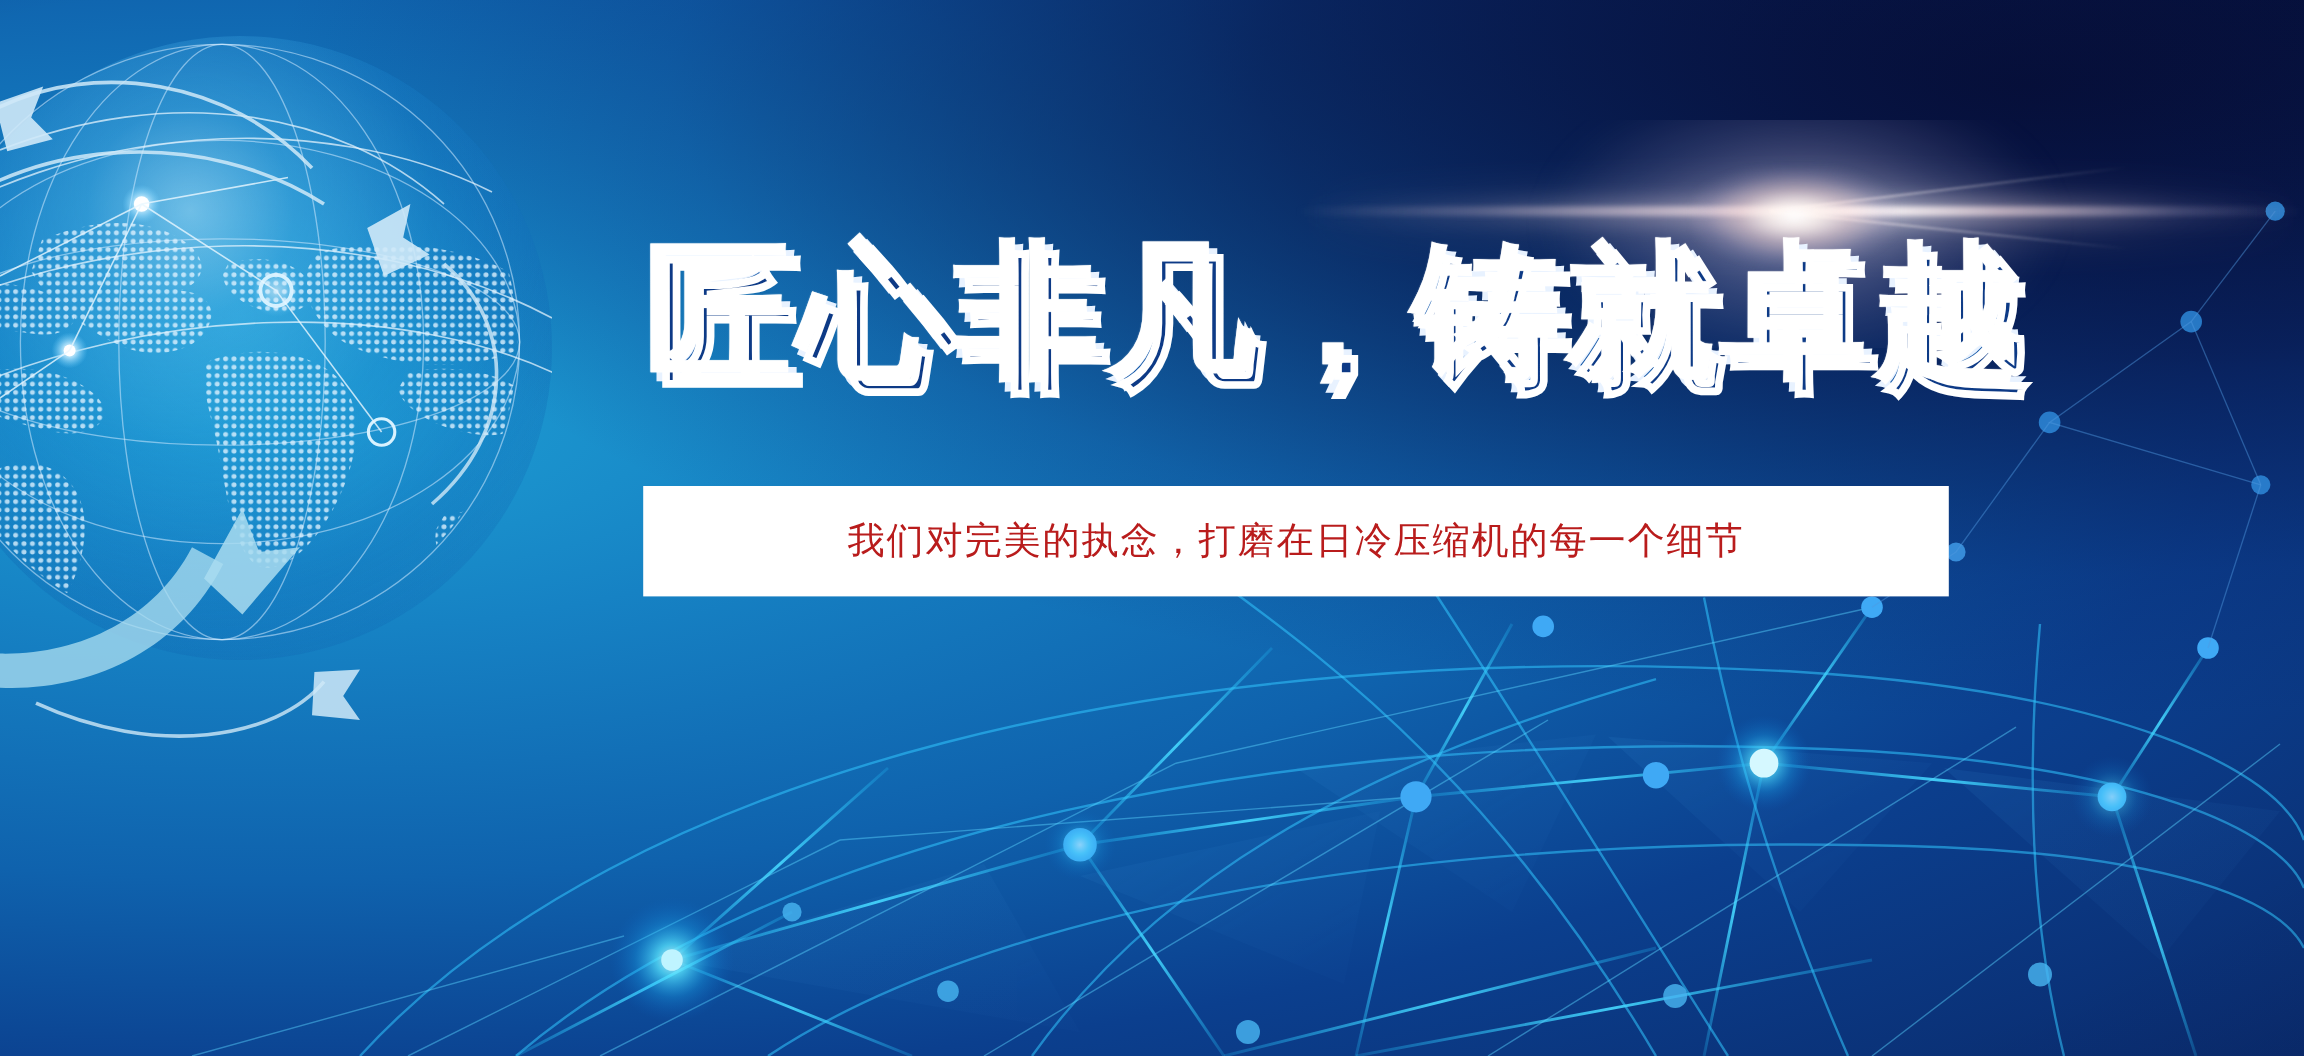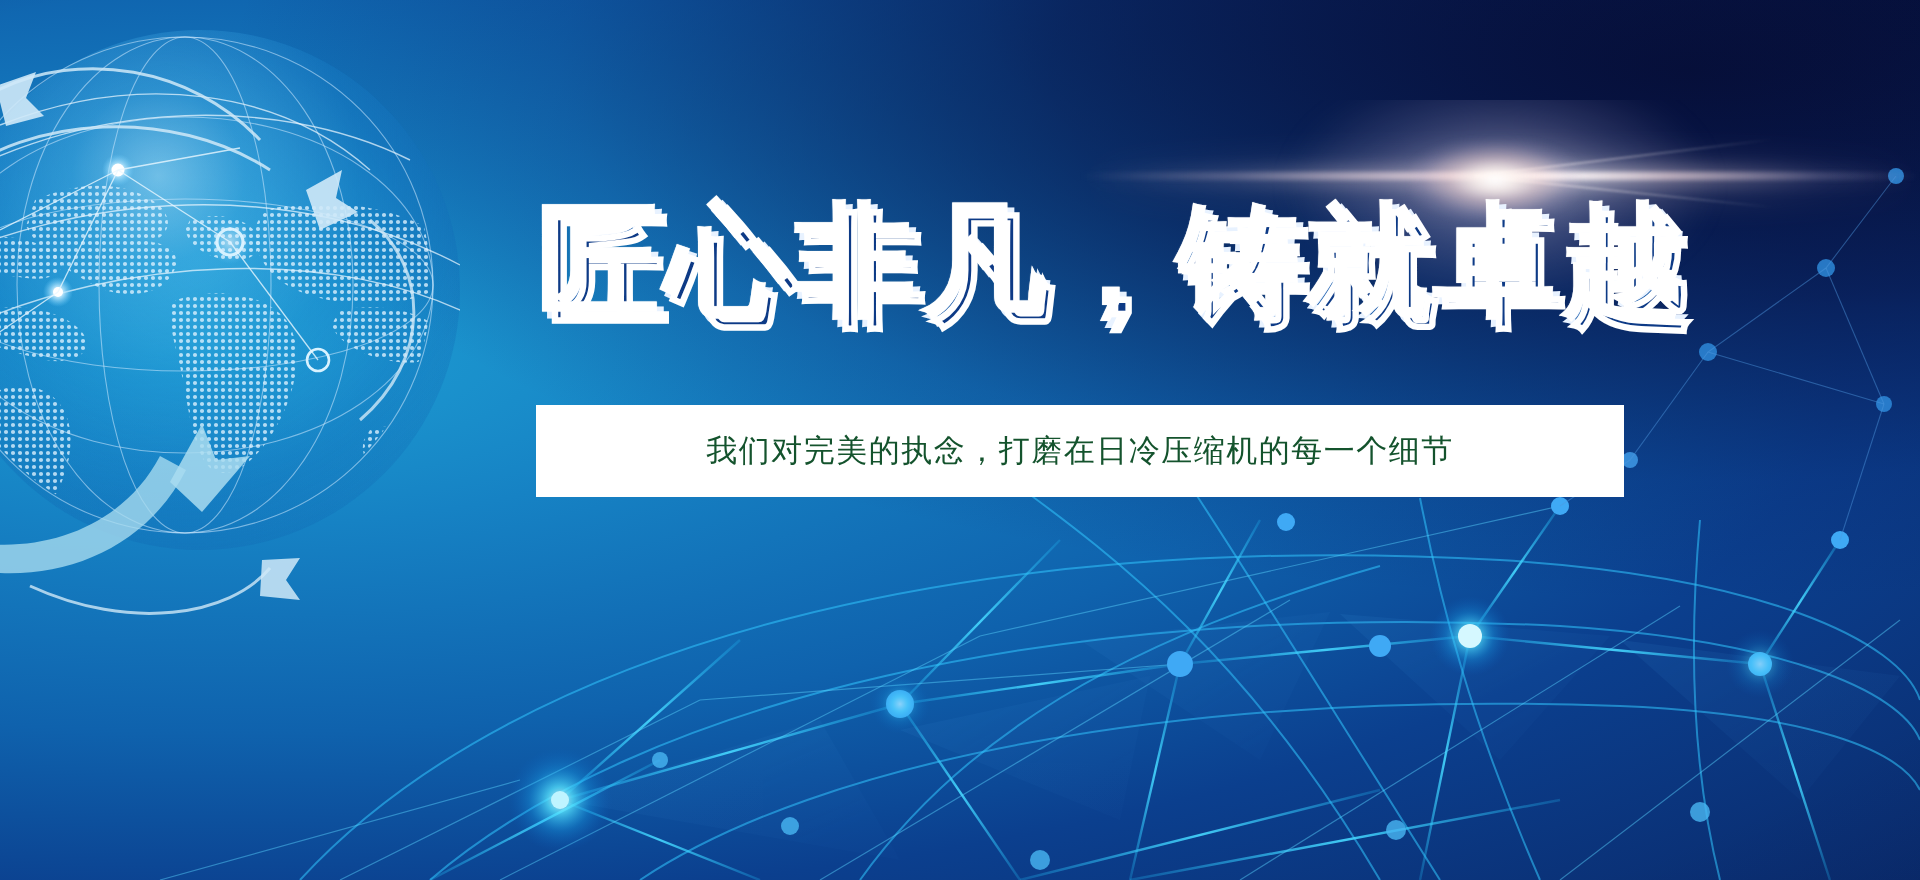--- a/index.html
+++ b/index.html
@@ -116,21 +116,21 @@
   .subtitle-bar{
     position:absolute; left:536px; top:405px;
     width:1088px; height:92px;
     background:#ffffff;
     display:flex; align-items:center; justify-content:center;
     z-index:6;
   }
   .subtitle-text{
     font-size:31px;
     letter-spacing:1.5px;
-    color:#14532d;
+    color:#b91c1c;
     font-family:Liberation Mono, monospace;
     white-space:nowrap;
   }
 
   .vignette{
     position:absolute; inset:0;
     background:radial-gradient(130% 110% at 35% 55%, rgba(0,0,0,0) 55%, rgba(2,14,50,.30) 100%);
     pointer-events:none;
   }
 </style>

